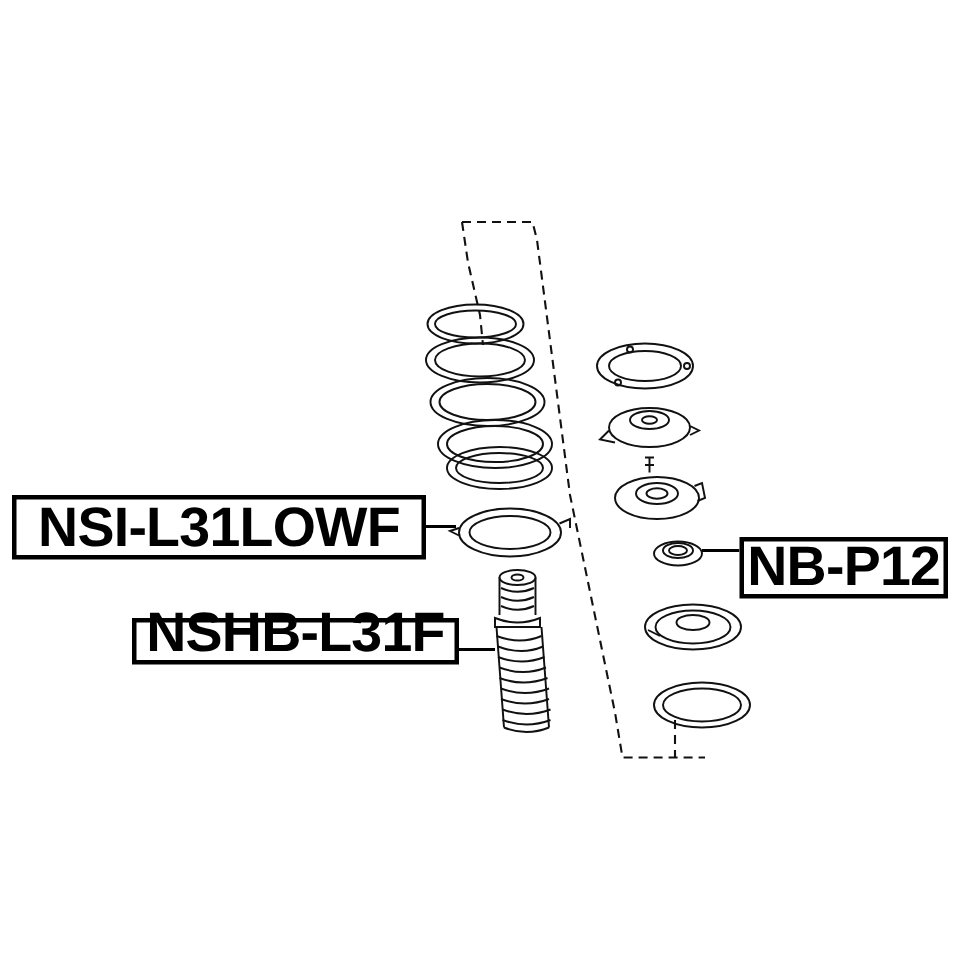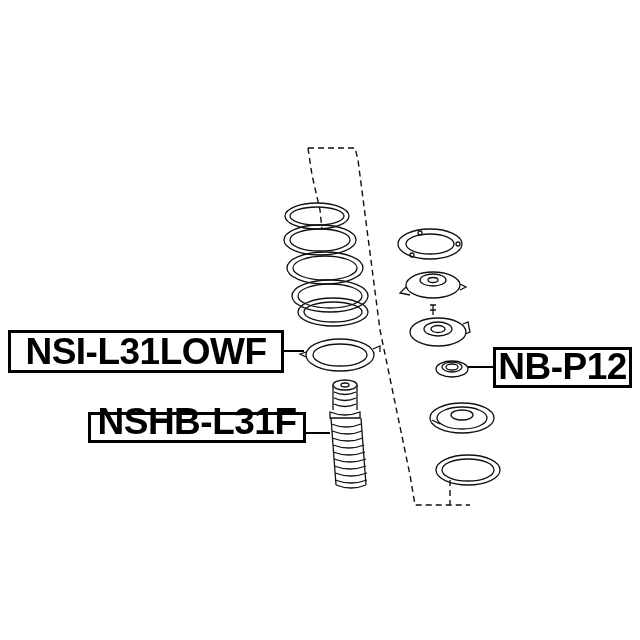--- a/index.html
+++ b/index.html
@@ -12,21 +12,21 @@
     box-sizing: border-box;
     font-family: "Liberation Sans", sans-serif;
     font-weight: bold;
     color: #000;
     display: flex; align-items: flex-end; justify-content: center;
     letter-spacing: -0.5px;
     line-height: 1;
   }
   #lbl-nsi { left: 8px; top: 330px; width: 276px; height: 43px; font-size: 37px; }
   #lbl-nshb { left: 88px; top: 412px; width: 218px; height: 31px; font-size: 37px; }
-  #lbl-nb { left: 493px; top: 347px; width: 139px; height: 41px; font-size: 37px; }
+  #lbl-nb { left: 493px; top: 358px; width: 139px; height: 41px; font-size: 37px; }
 </style>
 </head>
 <body>
 
 <svg id="diagram" viewBox="0 0 640 640" xmlns="http://www.w3.org/2000/svg" fill="none" stroke="#111" stroke-width="1.3">
 
   <g stroke-dasharray="6,4" stroke-width="1.4">
     <polyline points="308,148 355,148 358,160 380,330 410,475 415,505 470,505"></polyline>
     <polyline points="308,148 312,175 320,210 322,230"></polyline>
     <line x1="450" y1="480" x2="450" y2="505"></line>

